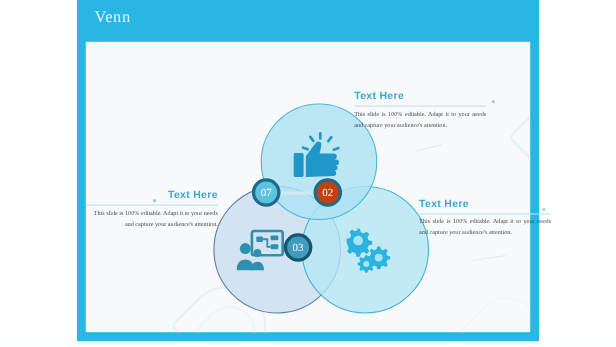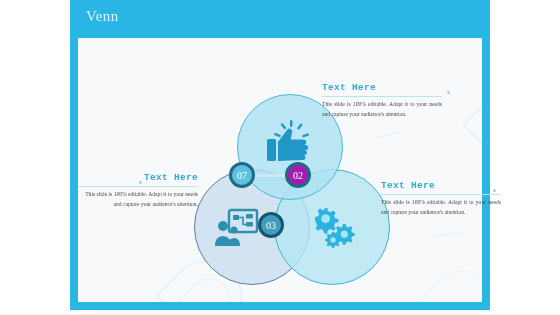--- a/index.html
+++ b/index.html
@@ -78,21 +78,21 @@
     border-radius:50%;
     background:#b8e4f2;
     border:3px solid #1f6e8c;
     display:flex; align-items:center; justify-content:center;
     color:#ffffff;
     font-size:10px;
     font-family:"Liberation Serif", serif;
     z-index:6;
   }
   .b01 { left:151px; top:124px; background:#5cc3de; border-color:#1f6a87; }
-  .b02 { left:207px; top:124px; background:#a21caf; border-color:#1f6a87; }
+  .b02 { left:207px; top:124px; background:#c2410c; border-color:#1f6a87; }
   .b03 { left:180px; top:174px; background:#3f9cbd; border-color:#15566f;text-align:right; }
 
   .connector {
     position:absolute;
     left:177px; top:136px;
     width:30px; height:3px;
     background:#cfe9f3;
     z-index:5;
   }
 
@@ -101,21 +101,21 @@
   .ic-thumb { left:185px; top:82px; }
   .ic-person { left:137px; top:170px; }
   .ic-gears  { left:232px; top:168px; }
 
   
   .tb { position:absolute; width:120px; z-index:7; }
   .tb .head {
     font-size:9.5px;
     font-weight:bold;
     color:#3aa9cf;
-    font-family:Liberation Mono, monospace;
+    font-family:Liberation Sans, sans-serif;
     margin-bottom:3px;
     letter-spacing:.3px;
   }
   .tb .body {
     font-size:5.6px;
     line-height:1.72;
     color:#4a4a4a;
     font-family:"Liberation Serif", serif;
     text-align:justify;
   }

